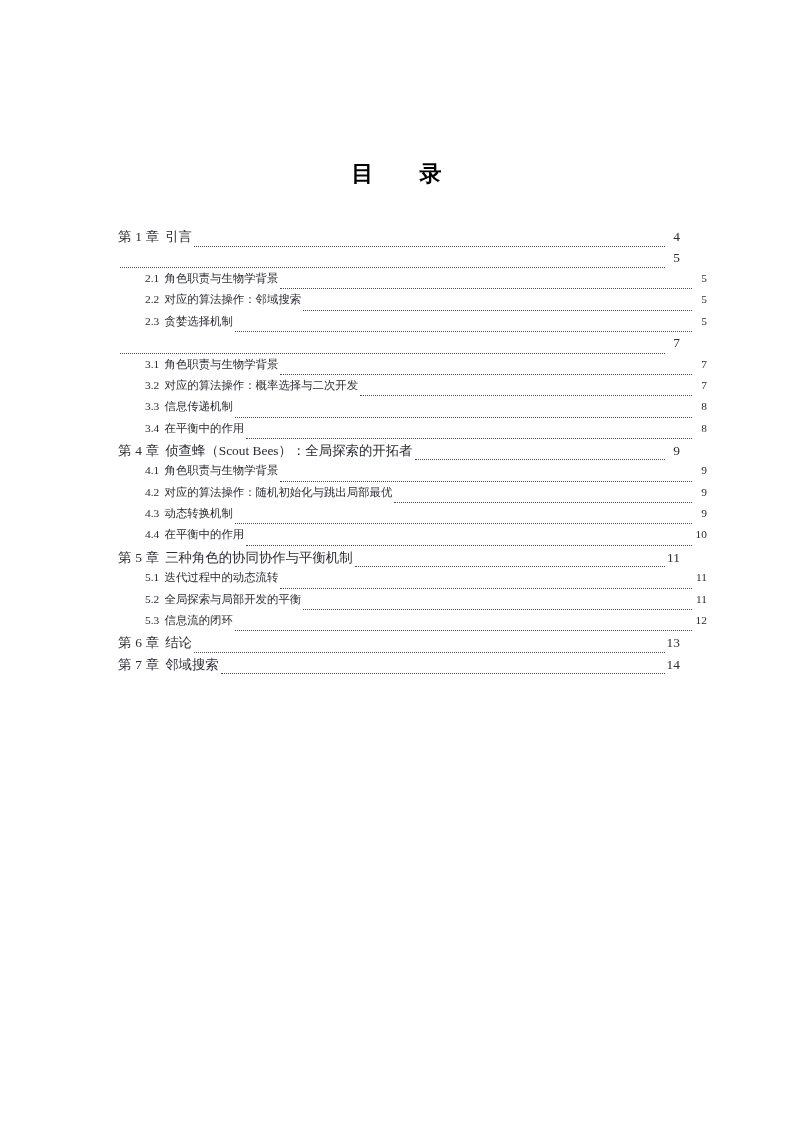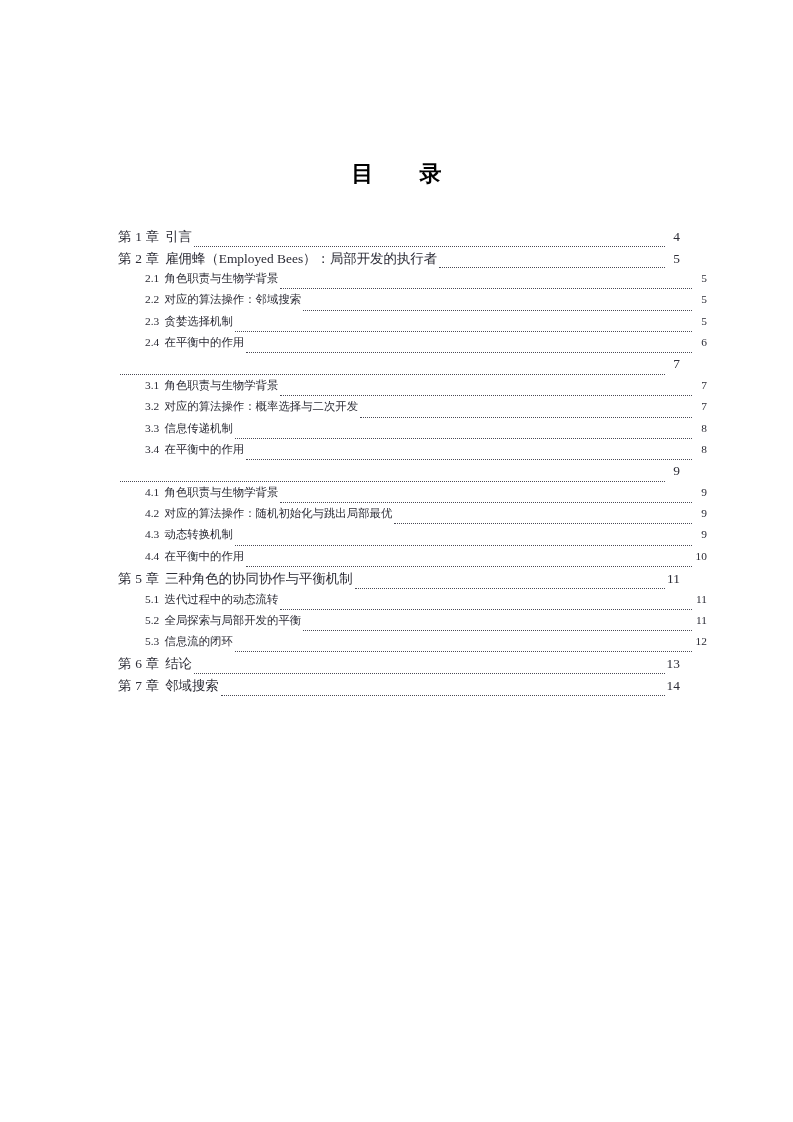--- a/index.html
+++ b/index.html
@@ -117,44 +117,38 @@
 
   <div class="toc-title">目　录</div>
 
   <div class="toc-list">
       <div class="toc-row lvl1">
         <span class="toc-label"><span class="num">第 1 章</span><span class="ttl">引言</span></span>
         <span class="leader"></span>
         <span class="toc-page">4</span>
       </div>
       <div class="toc-row lvl1">
-        <span class="toc-label"><span class="num">第 2 章</span><span class="ttl">雇佣蜂（Employed Bees）：局部开发的执行者</span></span>
         <span class="leader"></span>
         <span class="toc-page">5</span>
       </div>
       <div class="toc-row lvl2">
         <span class="toc-label"><span class="num">2.1</span><span class="ttl">角色职责与生物学背景</span></span>
         <span class="leader"></span>
         <span class="toc-page">5</span>
       </div>
       <div class="toc-row lvl2">
         <span class="toc-label"><span class="num">2.2</span><span class="ttl">对应的算法操作：邻域搜索</span></span>
         <span class="leader"></span>
         <span class="toc-page">5</span>
       </div>
       <div class="toc-row lvl2">
         <span class="toc-label"><span class="num">2.3</span><span class="ttl">贪婪选择机制</span></span>
         <span class="leader"></span>
         <span class="toc-page">5</span>
       </div>
-      <div class="toc-row lvl2">
-        <span class="toc-label"><span class="num">2.4</span><span class="ttl">在平衡中的作用</span></span>
-        <span class="leader"></span>
-        <span class="toc-page">6</span>
-      </div>
       <div class="toc-row lvl1">
         <span class="leader"></span>
         <span class="toc-page">7</span>
       </div>
       <div class="toc-row lvl2">
         <span class="toc-label"><span class="num">3.1</span><span class="ttl">角色职责与生物学背景</span></span>
         <span class="leader"></span>
         <span class="toc-page">7</span>
       </div>
       <div class="toc-row lvl2">
@@ -166,20 +160,21 @@
         <span class="toc-label"><span class="num">3.3</span><span class="ttl">信息传递机制</span></span>
         <span class="leader"></span>
         <span class="toc-page">8</span>
       </div>
       <div class="toc-row lvl2">
         <span class="toc-label"><span class="num">3.4</span><span class="ttl">在平衡中的作用</span></span>
         <span class="leader"></span>
         <span class="toc-page">8</span>
       </div>
       <div class="toc-row lvl1">
+        <span class="toc-label"><span class="num">第 4 章</span><span class="ttl">侦查蜂（Scout Bees）：全局探索的开拓者</span></span>
         <span class="leader"></span>
         <span class="toc-page">9</span>
       </div>
       <div class="toc-row lvl2">
         <span class="toc-label"><span class="num">4.1</span><span class="ttl">角色职责与生物学背景</span></span>
         <span class="leader"></span>
         <span class="toc-page">9</span>
       </div>
       <div class="toc-row lvl2">
         <span class="toc-label"><span class="num">4.2</span><span class="ttl">对应的算法操作：随机初始化与跳出局部最优</span></span>

